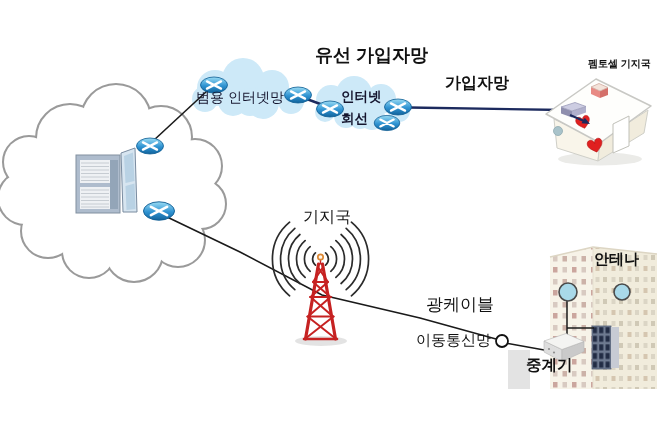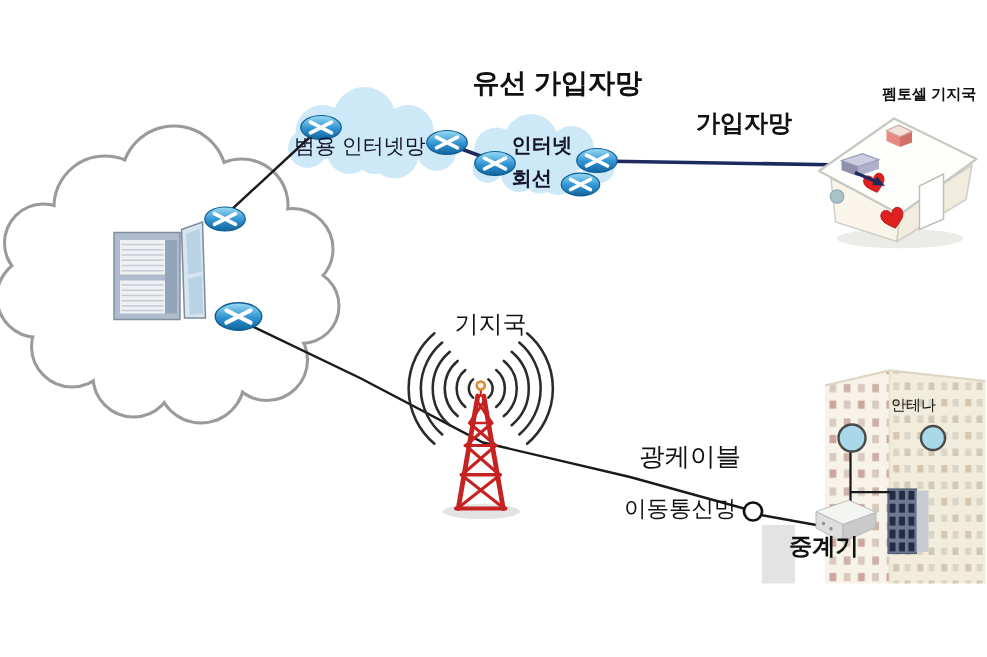--- a/index.html
+++ b/index.html
@@ -6,26 +6,26 @@
   .stage{
     position:relative;width:658px;height:438px;background:#ffffff;overflow:hidden;
     font-family:"Liberation Sans","DejaVu Sans",sans-serif;
   }
   .stage svg{position:absolute;left:0;top:0;}
   .lbl{position:absolute;white-space:nowrap;color:#111;line-height:1.1;}
   .lbl-exchange{left:59px;top:119px;font-size:28px;font-weight:700;color:#2e6de0;letter-spacing:1px;}
   .lbl-general-internet{left:196px;top:90px;font-size:14px;font-weight:400;color:#15152e;}
   .lbl-wired-subscriber{left:315px;top:46px;font-size:18px;font-weight:700;}
   .lbl-internet-line{left:341px;top:86px;font-size:13.5px;font-weight:600;color:#15152e;line-height:22px;white-space:normal;width:48px;}
-  .lbl-subscriber{left:464px;top:74px;font-size:16px;font-weight:700;}
+  .lbl-subscriber{left:445px;top:74px;font-size:16px;font-weight:700;}
   .lbl-femtocell{left:588px;top:58px;font-size:10px;font-weight:700;}
   .lbl-base-station{left:303px;top:208px;font-size:16px;font-weight:400;}
   .lbl-optical-cable{left:426px;top:296px;font-size:17px;font-weight:500;}
   .lbl-mobile-network{left:392px;top:332px;font-size:15px;font-weight:500;margin-left:24px;}
-  .lbl-antenna{left:594px;top:265px;font-size:10px;font-weight:400;}
+  .lbl-antenna{left:594px;top:251px;font-size:15px;font-weight:700;}
   .lbl-repeater{left:526px;top:356px;font-size:15.5px;font-weight:700;}
 </style>
 </head>
 <body>
 
 <div class="stage">
 <svg width="658" height="438" viewBox="0 0 658 438">
   <defs>
     <linearGradient id="rg" x1="0" y1="0" x2="0" y2="1">
       <stop offset="0" stop-color="#9adcf4"></stop>

